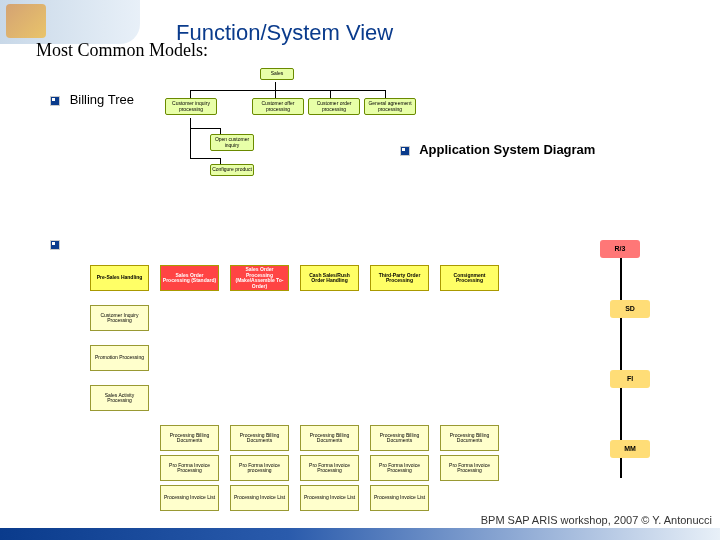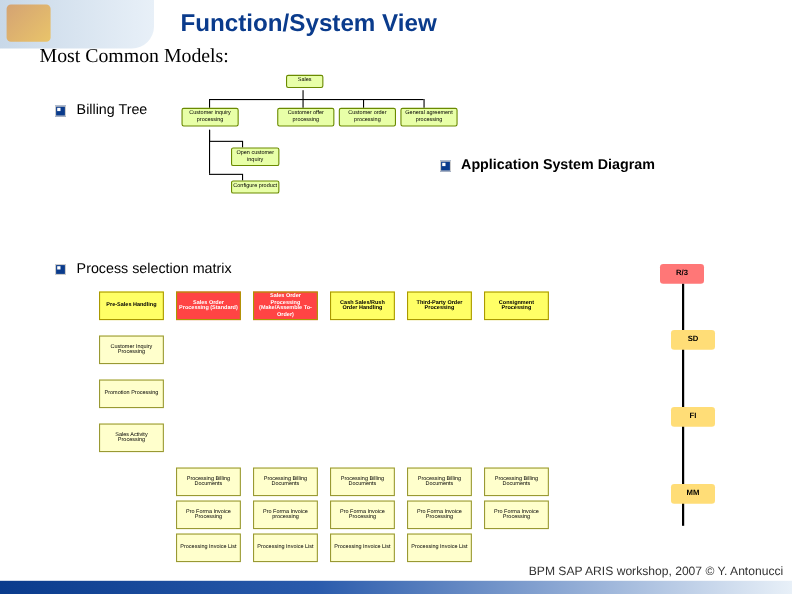--- a/index.html
+++ b/index.html
@@ -24,22 +24,22 @@
     left: 6px; top: 4px;
     width: 40px; height: 34px;
     background: linear-gradient(135deg, #d4a373, #e9c46a);
     border-radius: 4px;
   }
   h1.title {
     position: absolute;
     top: 4px; left: 160px;
     color: #0a3b8c;
     font-size: 22px;
-    font-weight: bold;
-    margin: 4px;
+    font-weight: normal;
+    margin: 16px;
   }
   .footer-bar {
     position: absolute;
     bottom: 0; left: 0;
     width: 720px; height: 12px;
     background: linear-gradient(90deg, #0a3b8c 0%, #2a5bac 40%, #e8f0f8 100%);
   }
   .footer-text {
     position: absolute;
     bottom: 14px; right: 8px;
@@ -164,21 +164,20 @@
 <div class="bullet-row" style="top:92px; left:50px;">
   <span class="bullet-dot"></span>
   <span>Billing Tree</span>
 </div>
 <div class="bullet-row" style="top:142px; left:400px;font-weight:bold;">
   <span class="bullet-dot"></span>
   <span>Application System Diagram</span>
 </div>
 <div class="bullet-row" style="top:236px; left:50px;">
   <span class="bullet-dot"></span>
-  <span>Process selection matrix</span>
 </div>
 
 <div class="ft-container">
   <div class="ft-box" style="top:0; left:100px; width:30px;">Sales</div>
 
   <div class="ft-conn" style="top:14px; left:115px; width:1px; height:8px;"></div>
   <div class="ft-conn" style="top:22px; left:30px; width:195px; height:1px;"></div>
   <div class="ft-conn" style="top:22px; left:30px; width:1px; height:8px;"></div>
   <div class="ft-conn" style="top:22px; left:115px; width:1px; height:8px;"></div>
   <div class="ft-conn" style="top:22px; left:170px; width:1px; height:8px;"></div>

